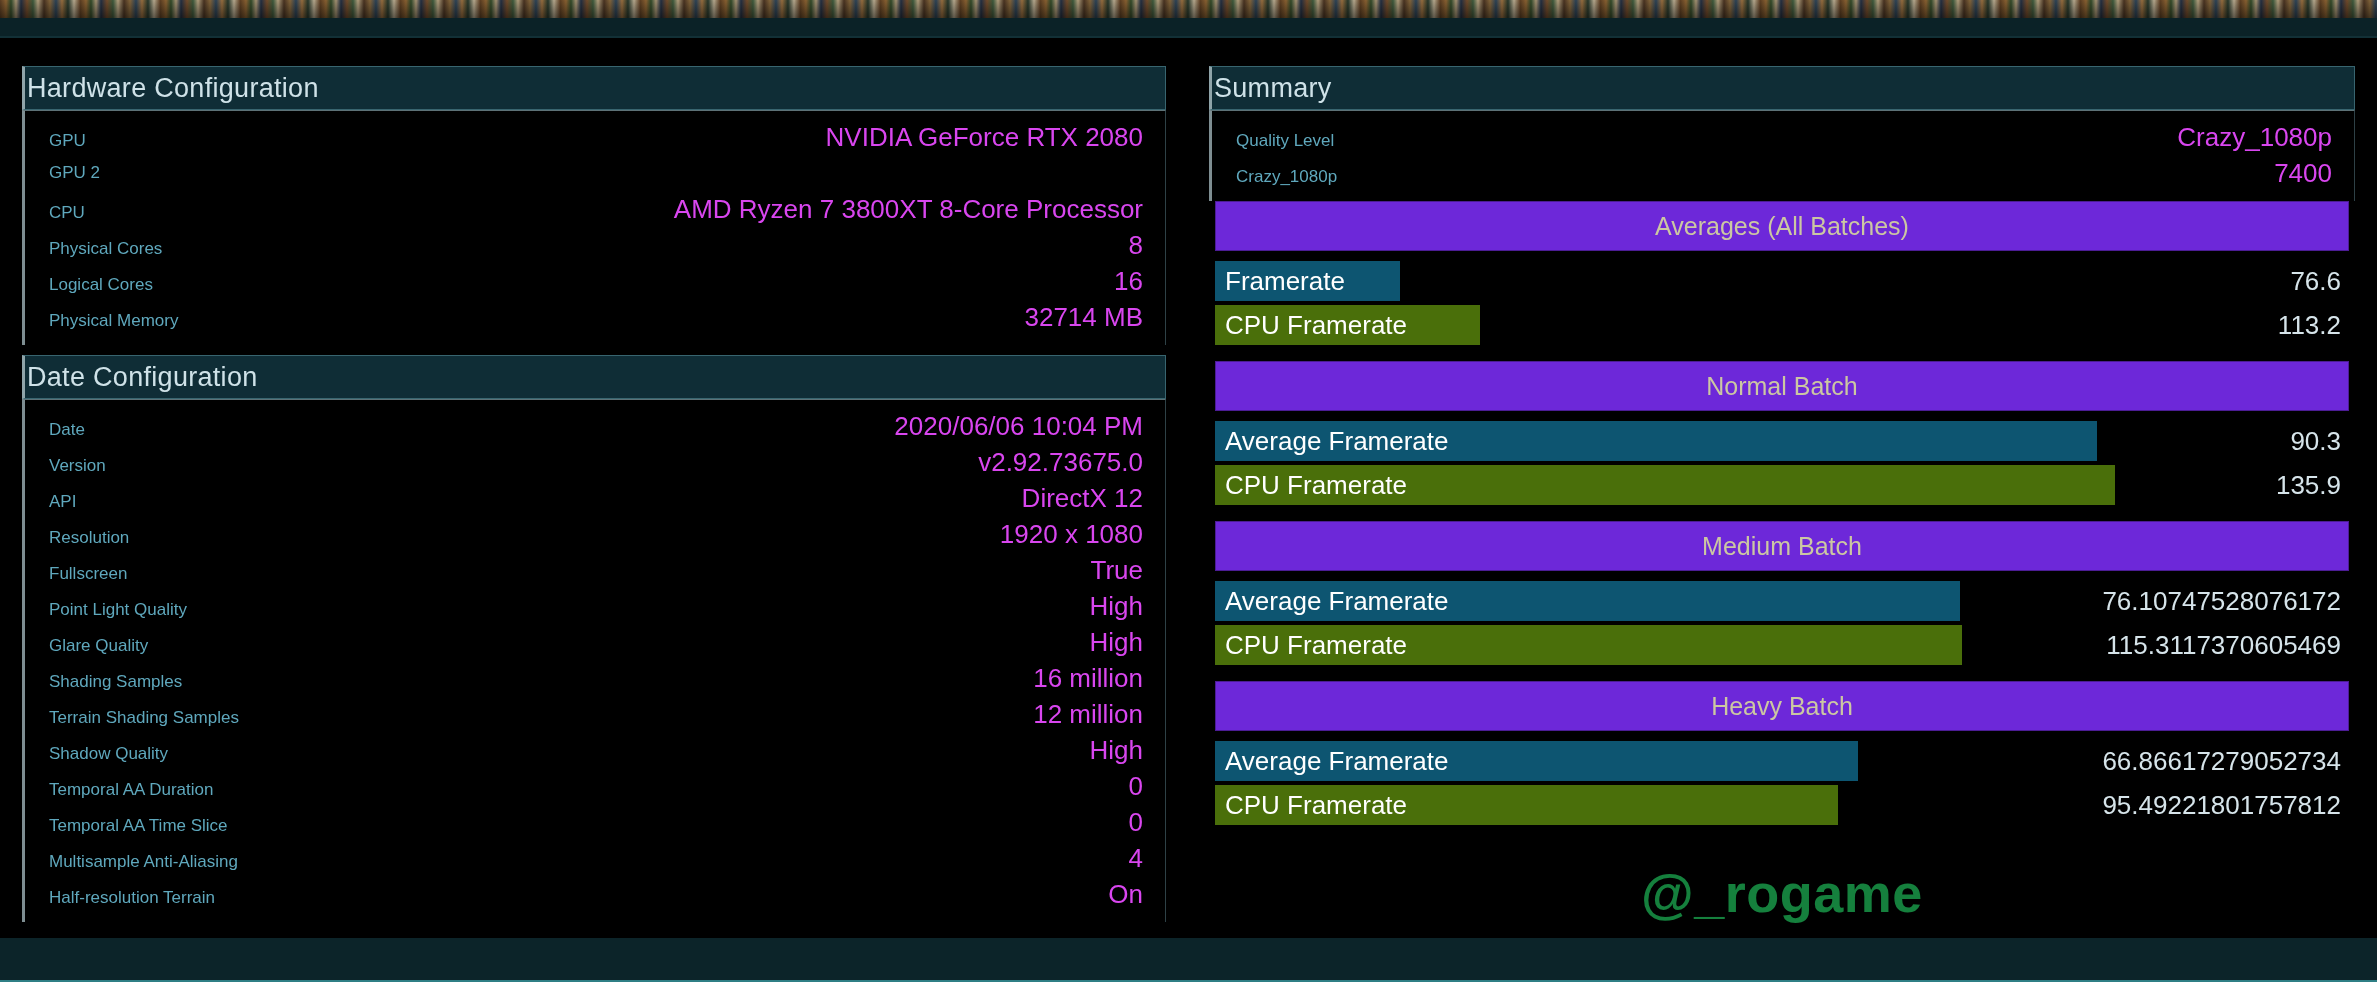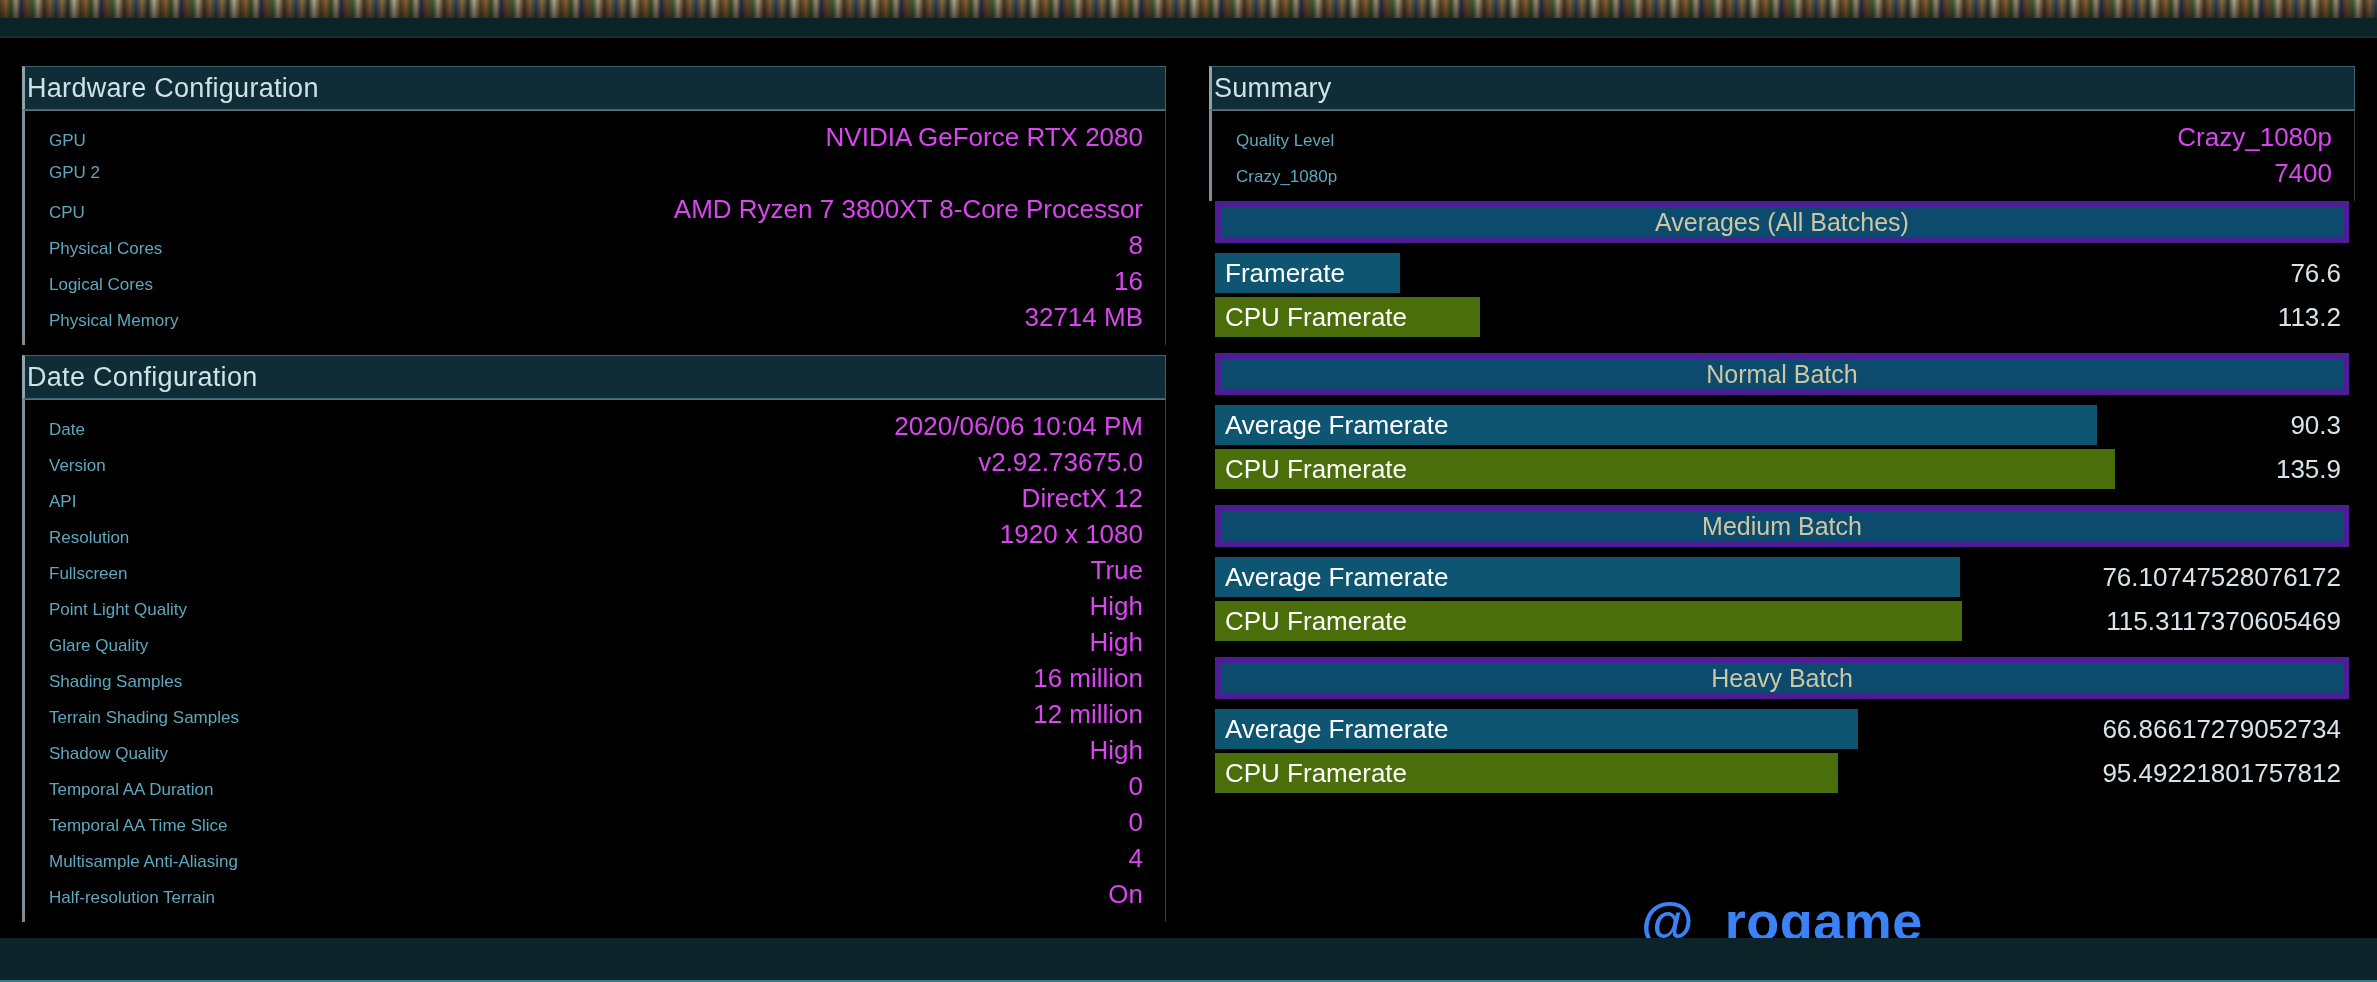--- a/index.html
+++ b/index.html
@@ -123,28 +123,28 @@
   .kv-val {
     font-size: 26px;
     color: #d946ef;
     white-space: nowrap;
     text-align: right;
   }
 
   
   .batch-title {
     box-sizing: border-box;
-    height: 42px;
-    border: 6px solid #4c1d95;
+    height: 50px;
+    border: 1px solid #4c1d95;
     display: flex;
     align-items: center;
     justify-content: center;
     font-size: 25px;
     color: #ccc7a2;
-    background: #0c4a6e;
+    background: #6d28d9;
     margin: 0 6px;
   }
   .bar-group {
     padding: 10px 6px 12px 6px;
   }
   .bar-row {
     position: relative;
     height: 40px;
     margin-bottom: 4px;
     display: flex;
@@ -170,26 +170,26 @@
     height: 40px;
     line-height: 40px;
     font-size: 26px;
     color: #d6e4ea;
     white-space: nowrap;
   }
 
   #watermark {
     position: absolute;
     left: 0;
-    top: 824px;
+    top: 796px;
     width: 1146px;
     text-align: center;
     font-size: 54px;
     font-weight: bold;
-    color: #3b82f6;
+    color: #15803d;
     letter-spacing: 0.5px;
   }
 </style>
 </head>
 <body>
 
 <div id="photo-strip"></div>
 <div id="photo-strip-shade"></div>
 
 <div id="app-frame">

